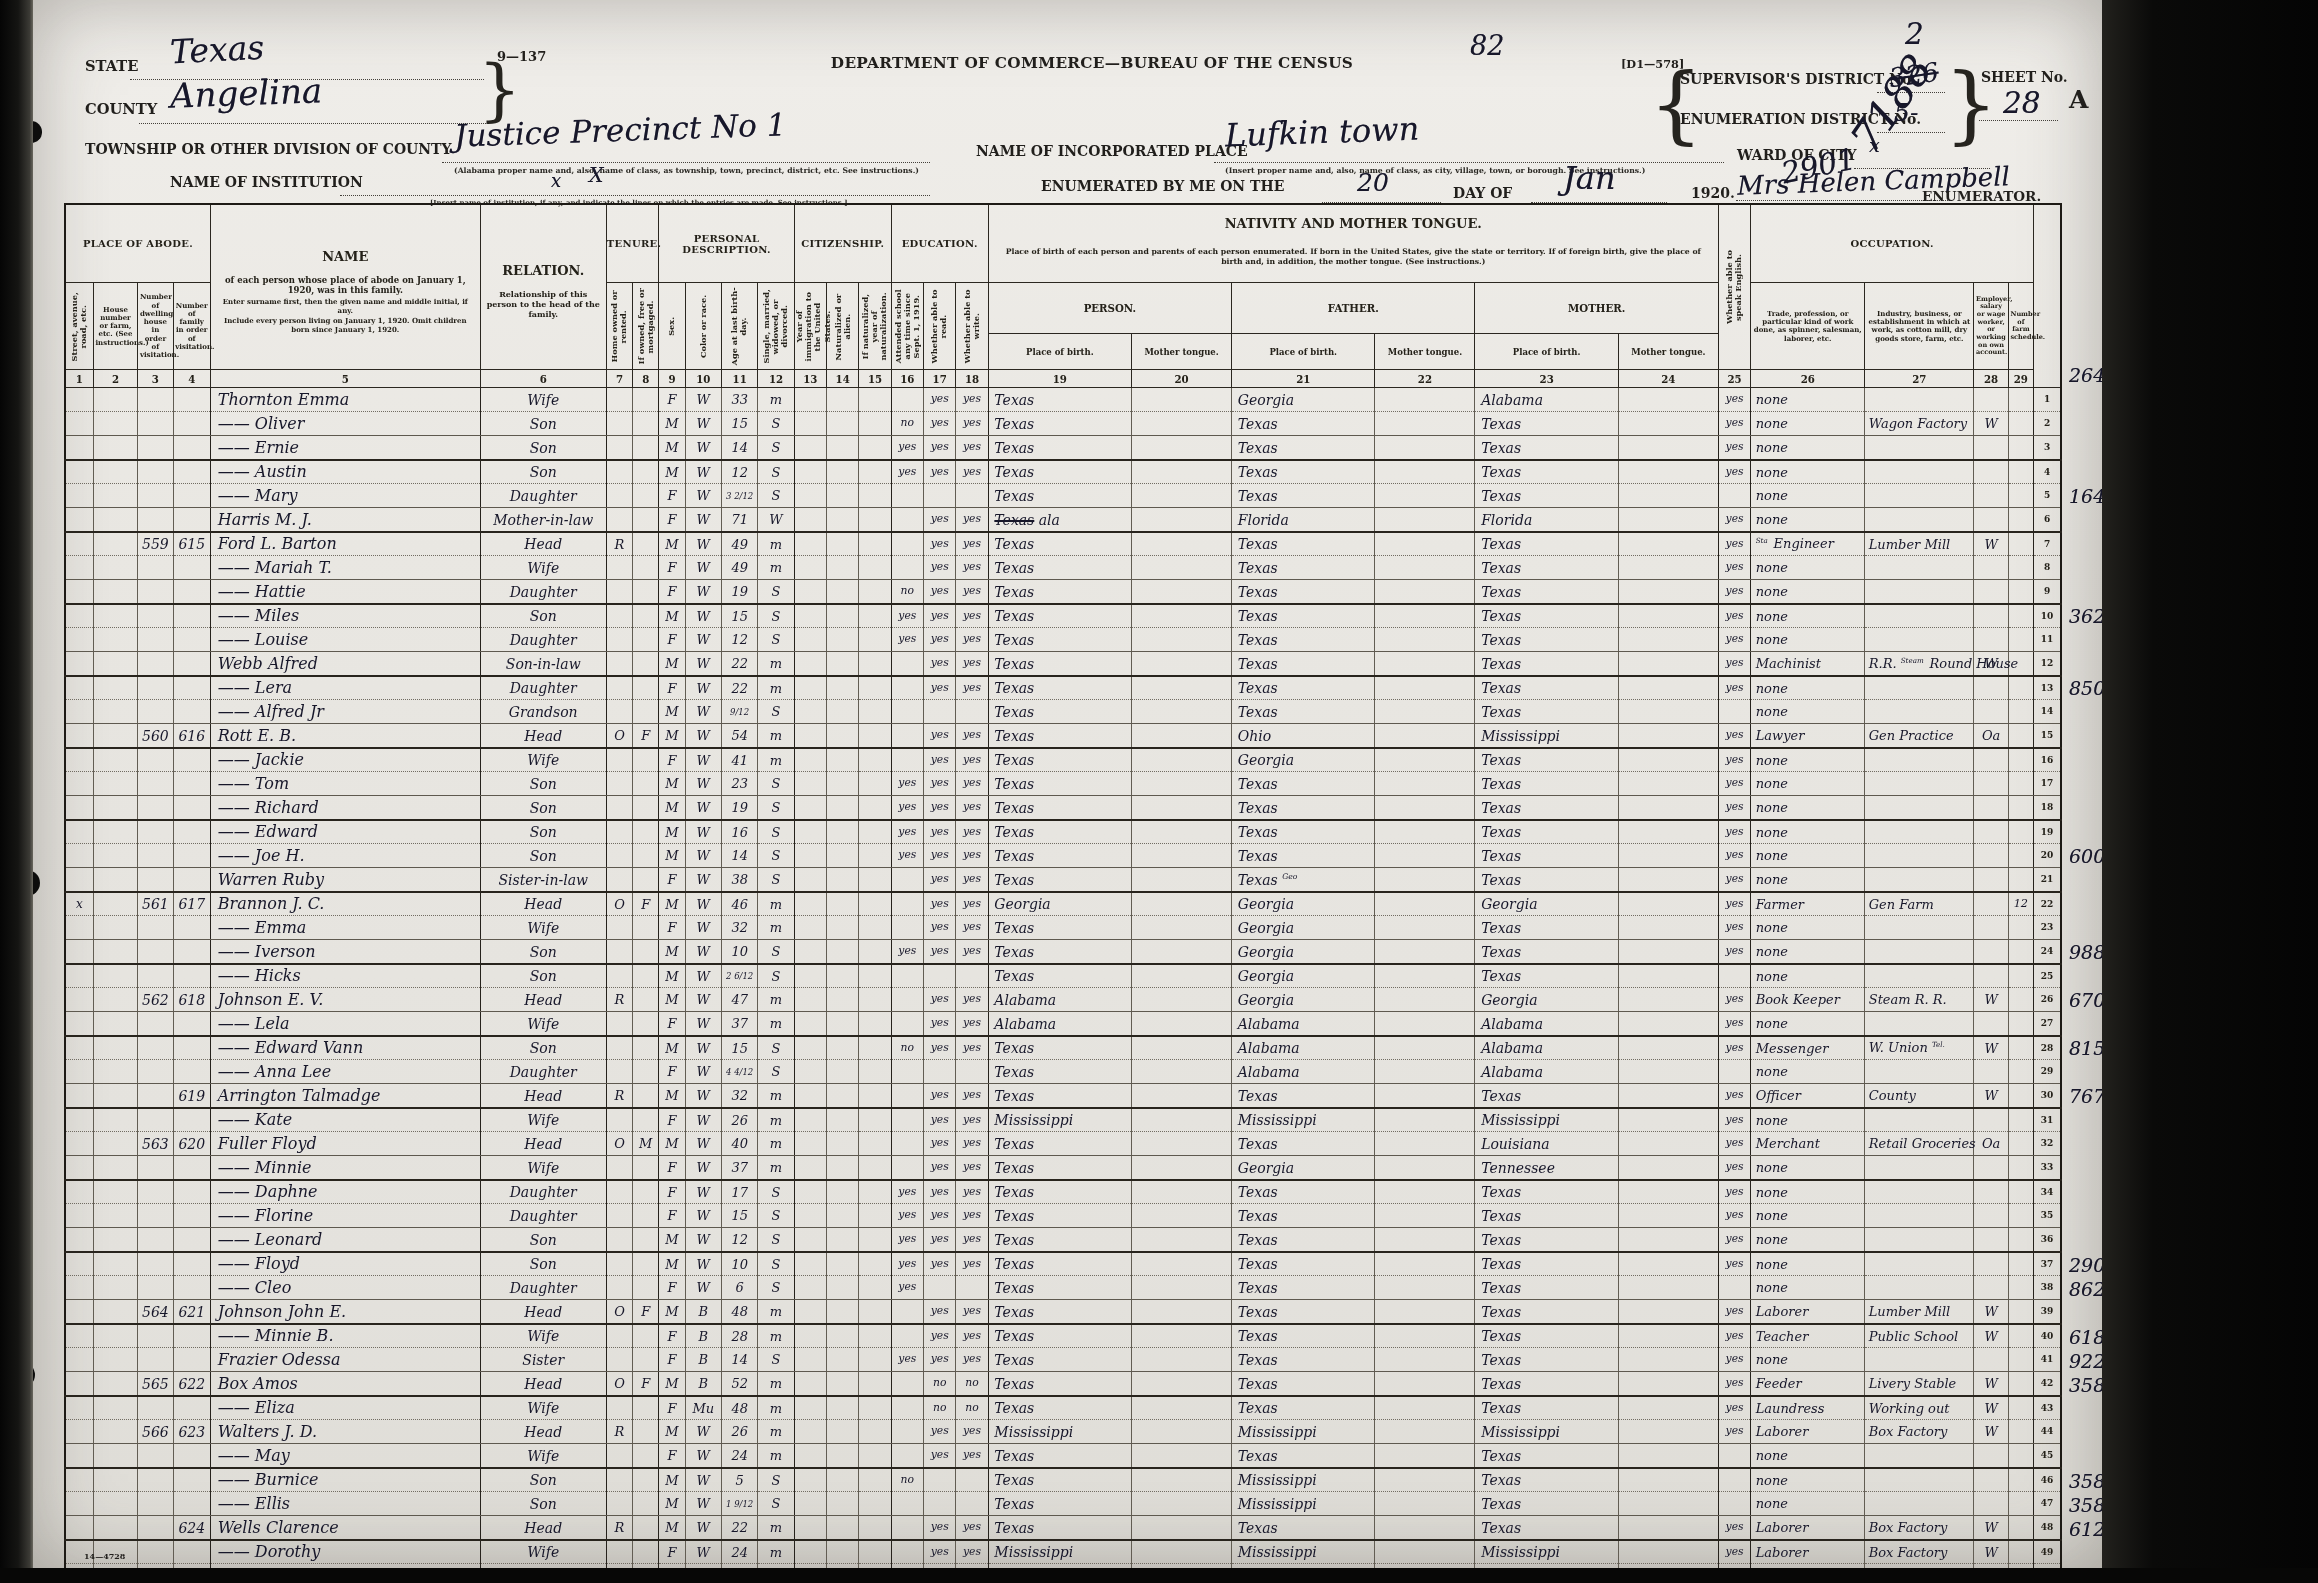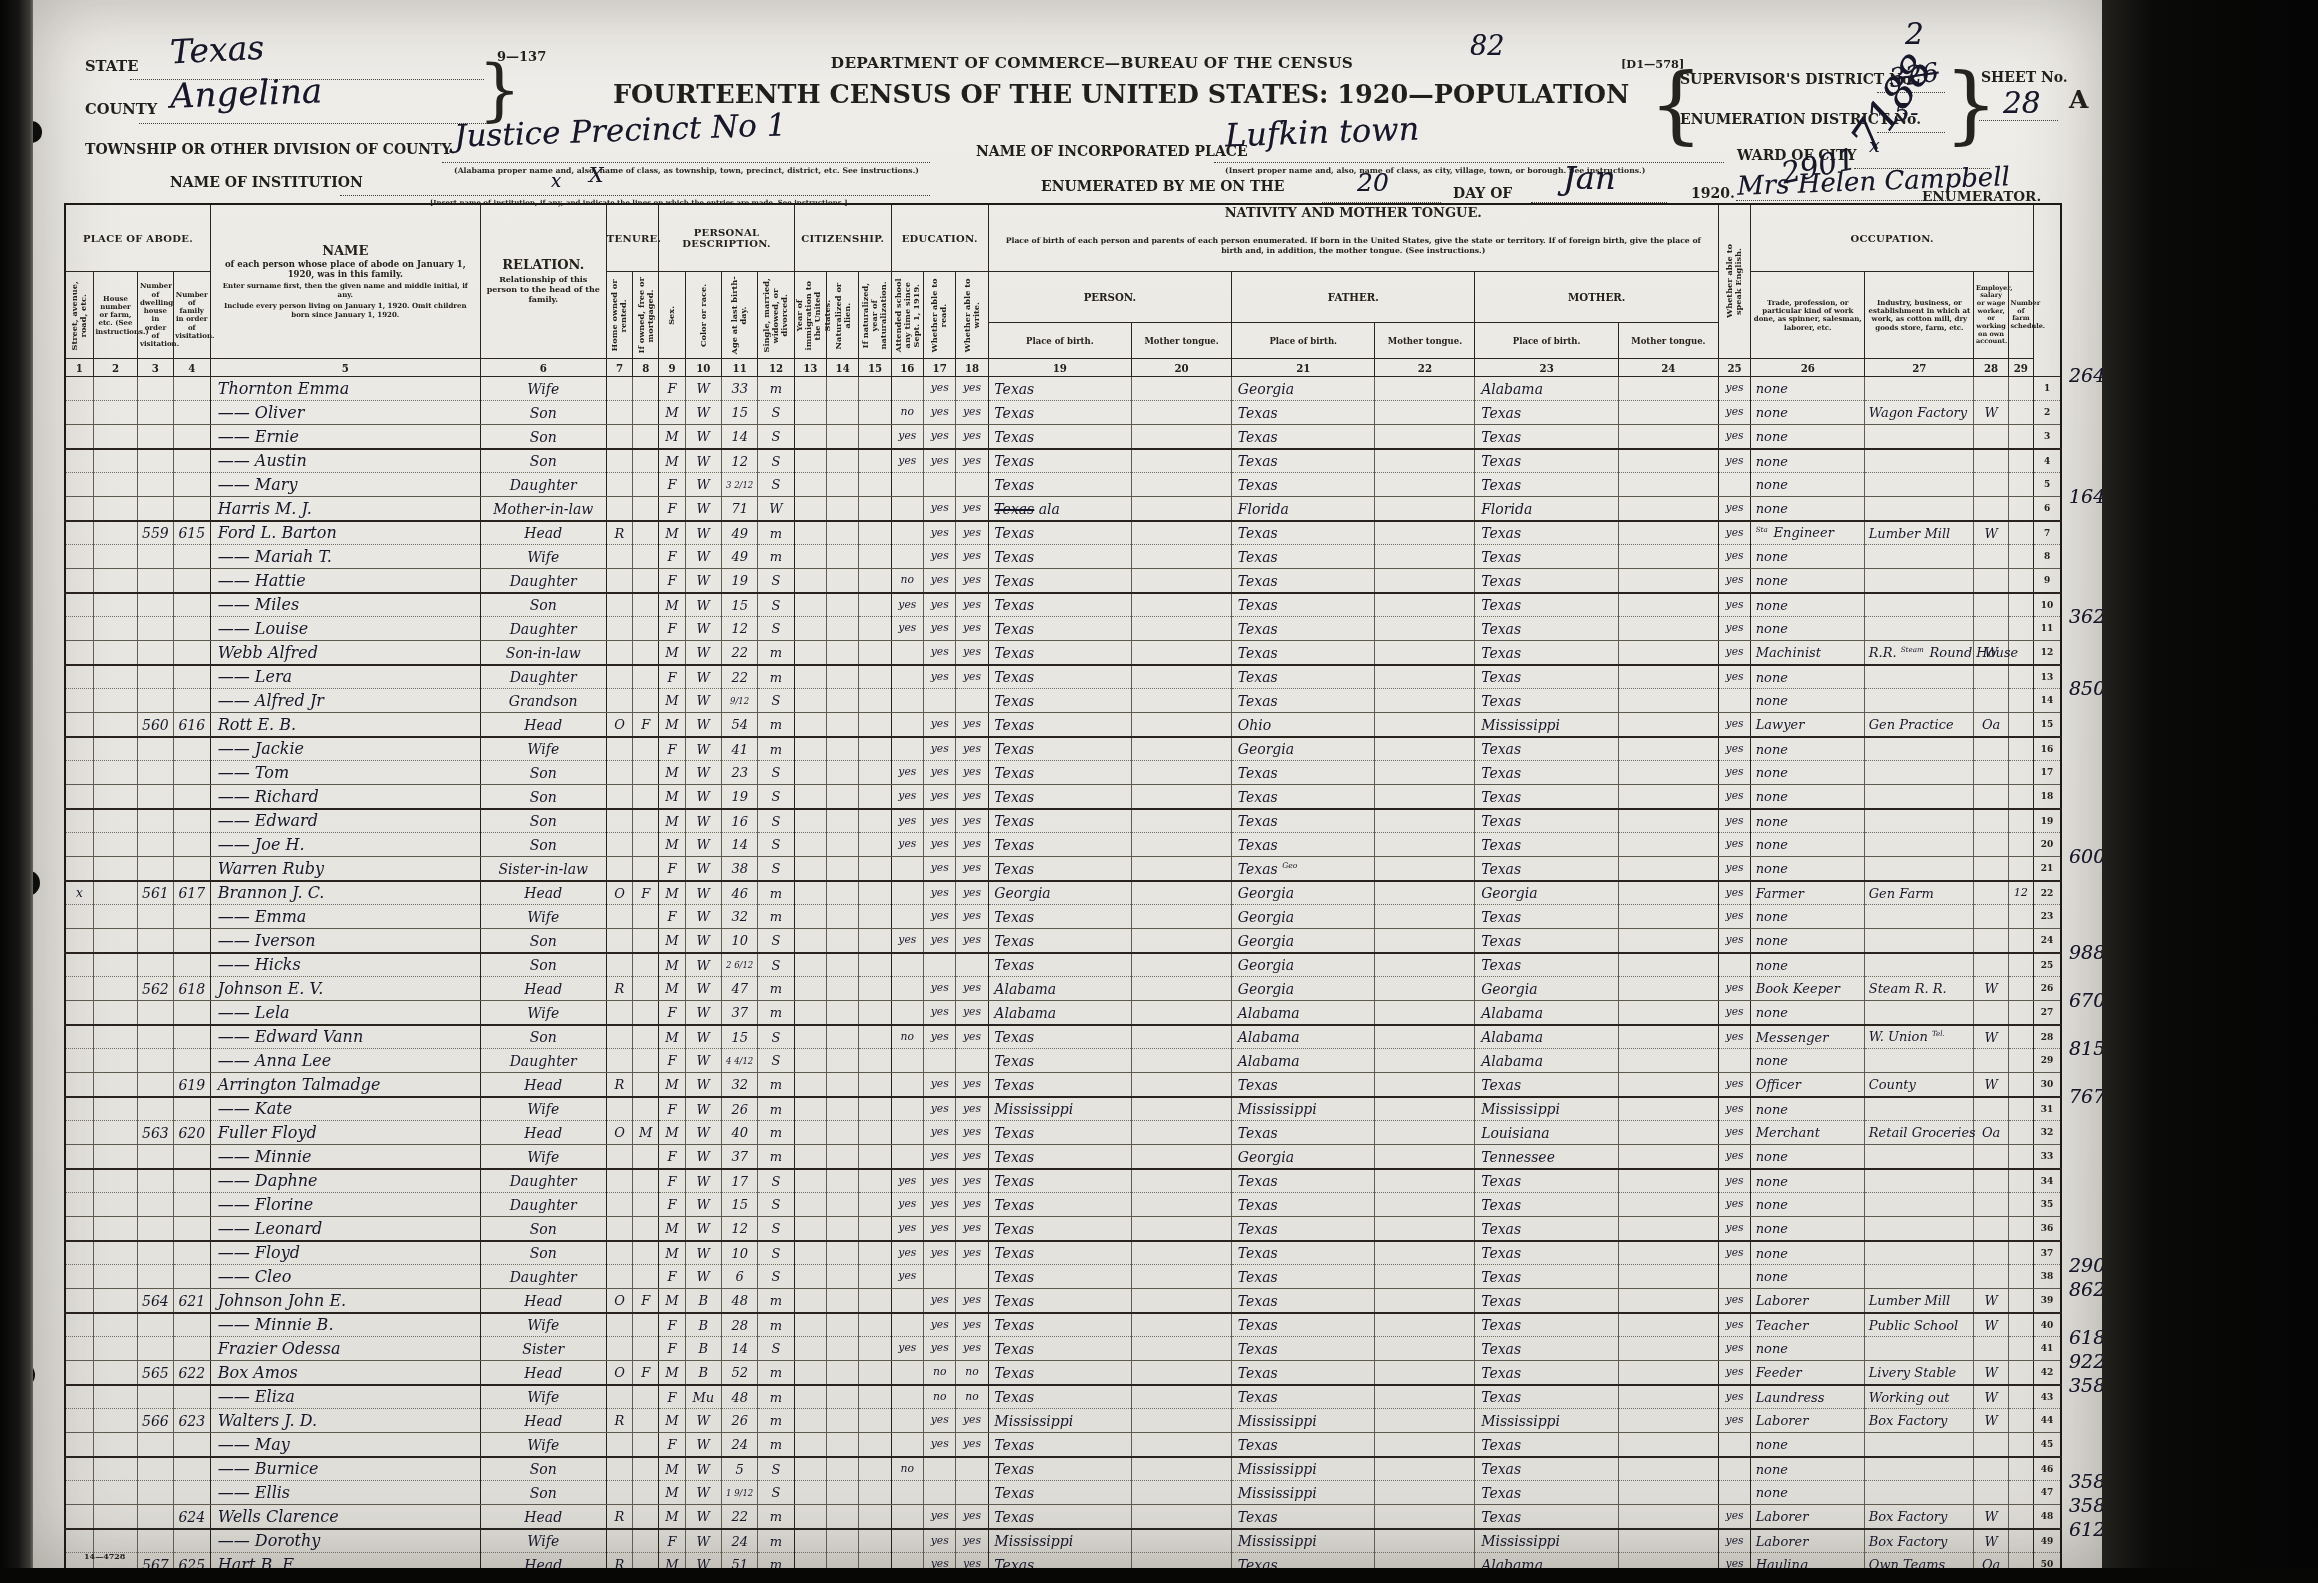--- a/index.html
+++ b/index.html
@@ -26,21 +26,21 @@
   .supnote{font-size:55%;vertical-align:super;margin-right:1.7px;}
 
   table{border-collapse:collapse;table-layout:fixed;position:absolute;left:64px;top:203px;width:1998px;}
   th,td{padding:0;margin:0;overflow:visible;text-align:center;vertical-align:middle;}
   thead th{border:1.1px solid #2b2720;font-weight:700;color:#242119;}
   .hr1 th{height:33px;}
   .hr2 th{height:50px;}
   .hr3 th{height:35px;}
   .hr4 th{height:17px;}
   .grp{font-size:10px;letter-spacing:0.3px;}
-  .nh1{font-size:13px;font-weight:700;margin:0 0;}
+  .nh1{font-size:13px;font-weight:700;margin:11px 0;}
   .nh2{font-size:8.5px;font-weight:700;margin:1.7px 5.7px;}
   .nh3{font-size:7px;font-weight:700;margin:1.7px 8px;}
   .nh4{font-size:8px;font-weight:700;margin:2.3px 5.7px;}
   .nh5{font-size:7.7px;font-weight:700;margin:16px 9px;line-height:1.25;}
   .vwrap{writing-mode:vertical-rl;transform:rotate(180deg);margin:2.3px auto;max-height:91px;
          font-size:8.2px;font-weight:700;line-height:1.12;}
   .updesc{font-size:7px;line-height:1.18;padding:1.7px 1.7px;}
   .tiny{font-size:6.5px;}
   .pgrp{font-size:10.2px;}
   .pt{font-size:8.5px;}
@@ -81,21 +81,20 @@
   <span class="dotline" style="left:130px;top:79px;width:354px;"></span>
   <span class="abs hw" style="left:170px;top:29.5px;font-size:33px;transform:rotate(-3deg);">Texas</span>
 
   <span class="abs printed" style="left:85px;top:100px;font-size:14.7px;">COUNTY</span>
   <span class="dotline" style="left:139px;top:123px;width:347px;"></span>
   <span class="abs hw" style="left:170px;top:73px;font-size:34px;transform:rotate(-2deg);">Angelina</span>
   <span class="abs brace" style="left:478px;top:50px;font-size:68px;">}</span>
 
   <span class="abs printed" style="left:497px;top:49px;font-size:13px;">9—137</span>
   <div class="abs printed" style="left:709px;top:54px;width:766px;font-size:15.3px;text-align:center;letter-spacing:0.3px;">DEPARTMENT OF COMMERCE—BUREAU OF THE CENSUS</div>
-  <div class="abs printed" style="left:613px;top:79px;width:976px;font-size:25.5px;text-align:center;">FOURTEENTH CENSUS OF THE UNITED STATES: 1920—POPULATION</div>
   <span class="abs hw" style="left:1470px;top:29.5px;font-size:27px;">82</span>
   <span class="abs printed" style="left:1621px;top:57px;font-size:11.3px;">[D1—578]</span>
 
   <span class="abs brace" style="left:1649px;top:54px;font-size:85px;">{</span>
   <span class="abs printed" style="left:1680px;top:71px;font-size:14px;">SUPERVISOR'S DISTRICT No.</span>
   <span class="dotline" style="left:1877px;top:92px;width:68px;"></span>
   <span class="abs hw xstrike" style="left:1889px;top:60px;font-size:26px;transform:rotate(-8deg);">326</span>
   <span class="abs hw" style="left:1905px;top:17px;font-size:29.5px;">2</span>
   <span class="abs printed" style="left:1680px;top:111px;font-size:14px;">ENUMERATION DISTRICT No.</span>
   <span class="dotline" style="left:1877px;top:132px;width:68px;"></span>

